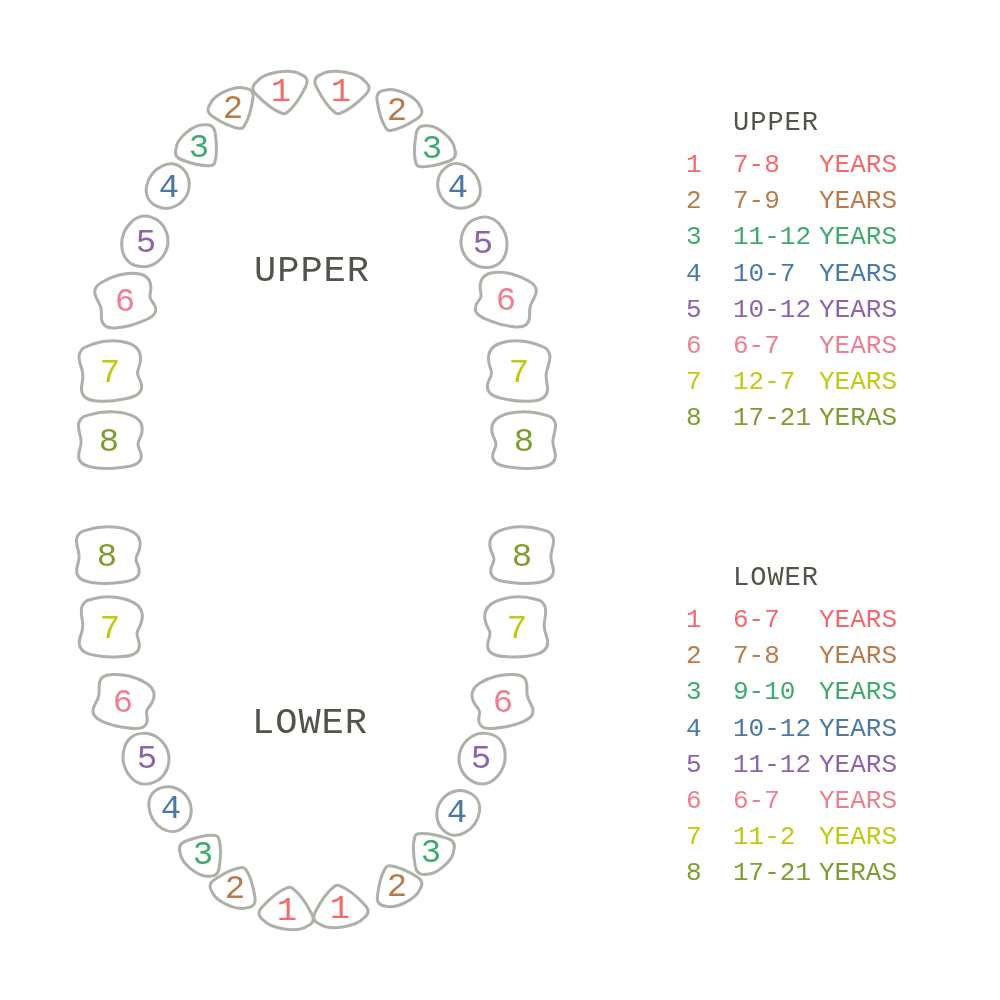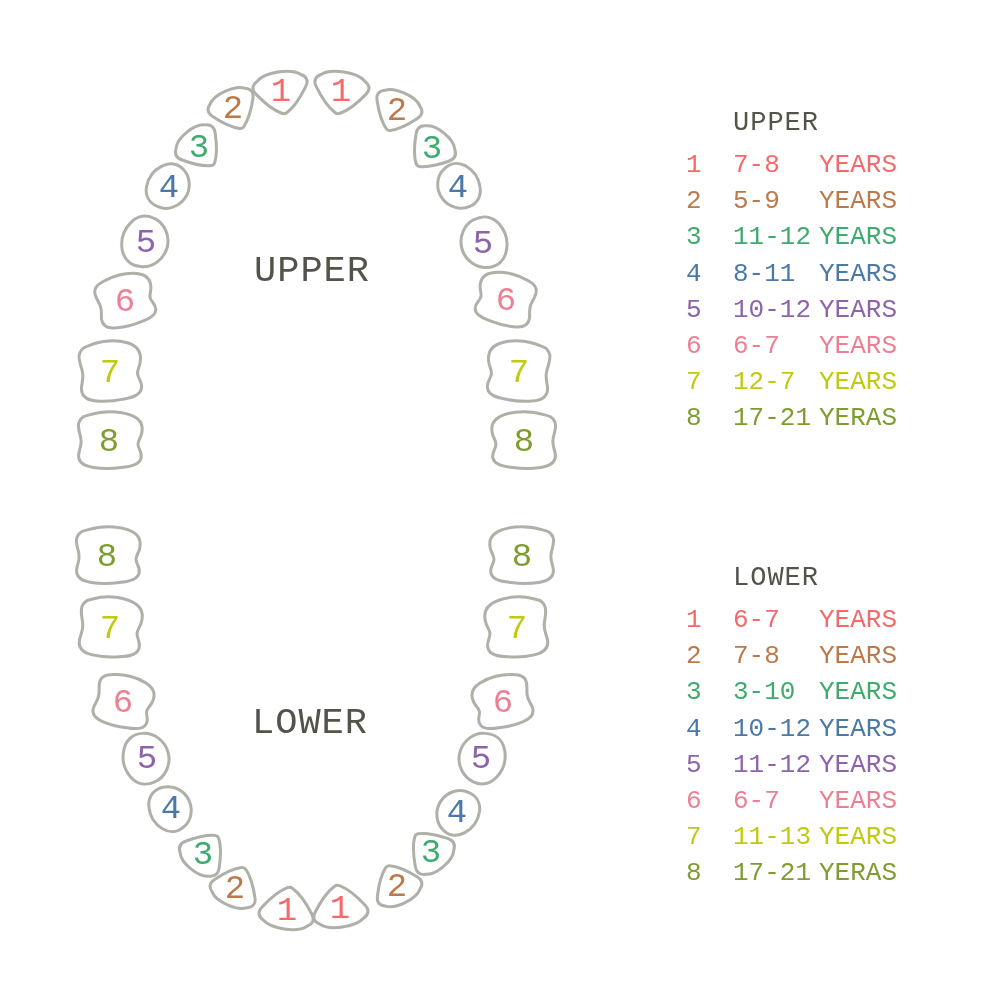--- a/index.html
+++ b/index.html
@@ -228,37 +228,37 @@
           <path d="M 25 10 C 41 4 61 4 76 10 C 89 15 94 25 92 37 C 91 45 87 49 87 55 C 87 62 93 67 91 76 C 89 86 78 89 65 90 C 53 92 41 92 29 90 C 16 88 9 81 10 70 C 11 62 14 56 13 48 C 12 38 7 28 11 20 C 15 12 19 12 25 10 Z" fill="#ffffff" stroke="#aeb1a8" stroke-width="3" stroke-linejoin="round" vector-effect="non-scaling-stroke"></path>
         </svg>
         <span class="tooth-num" style="color: rgb(126, 156, 48);">8</span>
       </div>
     </div>
 
   <div class="legend" id="legend-upper" style="left:686px;top:105px">
     <div class="legend-title" style="color: rgb(84, 83, 74);">UPPER</div>
     <div class="legend-rows" id="legend-upper-rows">
         <div class="legend-row" style="color: rgb(245, 105, 107);"><span class="col-num">1</span><span class="col-range">7-8</span><span class="col-label">YEARS</span></div>
-        <div class="legend-row" style="color: rgb(187, 122, 75);"><span class="col-num">2</span><span class="col-range">5-9</span><span class="col-label">YEARS</span></div>
+        <div class="legend-row" style="color: rgb(187, 122, 75);"><span class="col-num">2</span><span class="col-range">7-9</span><span class="col-label">YEARS</span></div>
         <div class="legend-row" style="color: rgb(63, 170, 110);"><span class="col-num">3</span><span class="col-range">11-12</span><span class="col-label">YEARS</span></div>
-        <div class="legend-row" style="color: rgb(75, 121, 167);"><span class="col-num">4</span><span class="col-range">8-11</span><span class="col-label">YEARS</span></div>
+        <div class="legend-row" style="color: rgb(75, 121, 167);"><span class="col-num">4</span><span class="col-range">10-7</span><span class="col-label">YEARS</span></div>
         <div class="legend-row" style="color: rgb(141, 99, 169);"><span class="col-num">5</span><span class="col-range">10-12</span><span class="col-label">YEARS</span></div>
         <div class="legend-row" style="color: rgb(238, 127, 146);"><span class="col-num">6</span><span class="col-range">6-7</span><span class="col-label">YEARS</span></div>
         <div class="legend-row" style="color: rgb(191, 202, 16);"><span class="col-num">7</span><span class="col-range">12-7</span><span class="col-label">YEARS</span></div>
         <div class="legend-row" style="color: rgb(126, 156, 48);"><span class="col-num">8</span><span class="col-range">17-21</span><span class="col-label">YERAS</span></div>
       </div>
   </div>
 
   <div class="legend" id="legend-lower" style="left:686px;top:560px">
     <div class="legend-title" style="color: rgb(84, 83, 74);">LOWER</div>
     <div class="legend-rows" id="legend-lower-rows">
         <div class="legend-row" style="color: rgb(245, 105, 107);"><span class="col-num">1</span><span class="col-range">6-7</span><span class="col-label">YEARS</span></div>
         <div class="legend-row" style="color: rgb(187, 122, 75);"><span class="col-num">2</span><span class="col-range">7-8</span><span class="col-label">YEARS</span></div>
-        <div class="legend-row" style="color: rgb(63, 170, 110);"><span class="col-num">3</span><span class="col-range">3-10</span><span class="col-label">YEARS</span></div>
+        <div class="legend-row" style="color: rgb(63, 170, 110);"><span class="col-num">3</span><span class="col-range">9-10</span><span class="col-label">YEARS</span></div>
         <div class="legend-row" style="color: rgb(75, 121, 167);"><span class="col-num">4</span><span class="col-range">10-12</span><span class="col-label">YEARS</span></div>
         <div class="legend-row" style="color: rgb(141, 99, 169);"><span class="col-num">5</span><span class="col-range">11-12</span><span class="col-label">YEARS</span></div>
         <div class="legend-row" style="color: rgb(238, 127, 146);"><span class="col-num">6</span><span class="col-range">6-7</span><span class="col-label">YEARS</span></div>
-        <div class="legend-row" style="color: rgb(191, 202, 16);"><span class="col-num">7</span><span class="col-range">11-13</span><span class="col-label">YEARS</span></div>
+        <div class="legend-row" style="color: rgb(191, 202, 16);"><span class="col-num">7</span><span class="col-range">11-2</span><span class="col-label">YEARS</span></div>
         <div class="legend-row" style="color: rgb(126, 156, 48);"><span class="col-num">8</span><span class="col-range">17-21</span><span class="col-label">YERAS</span></div>
       </div>
   </div>
 
 </div>
 
 </body></html>

